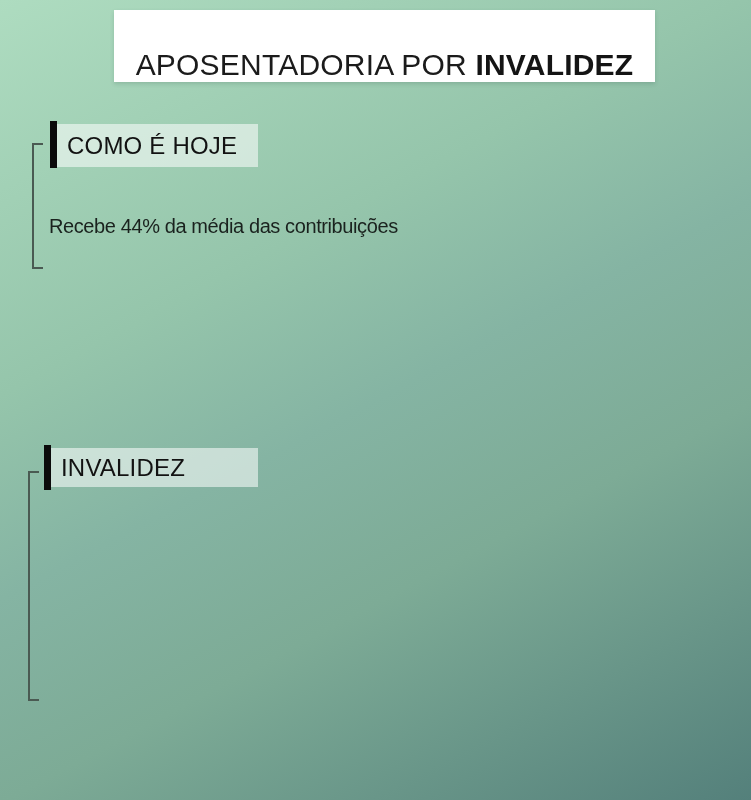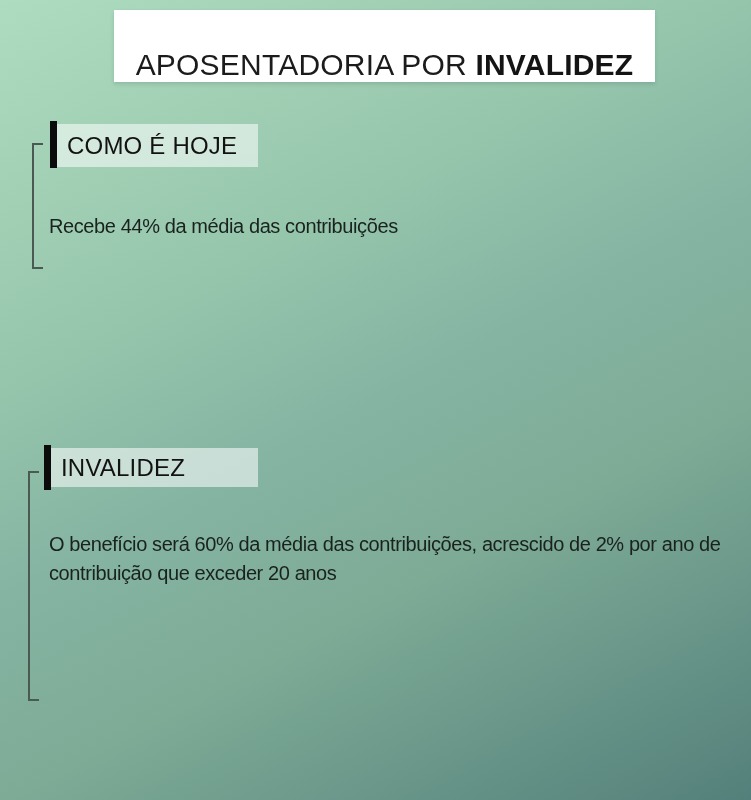--- a/index.html
+++ b/index.html
@@ -112,17 +112,16 @@
     <div class="sec-body body1">
       <p>Recebe 44% da média das contribuições</p>
     </div>
   </section>
 
   <section>
     <div class="bracket b2"></div>
     <div class="accent-bar a2"></div>
     <h2 class="sec-heading h2">INVALIDEZ</h2>
     <div class="sec-body body2">
-      <p>O benefício será 60% da média das contribuições, acrescido de 2% por ano de contribuição que exceder 20 anos</p>
     </div>
   </section>
 
 </div>
 
 </body></html>

